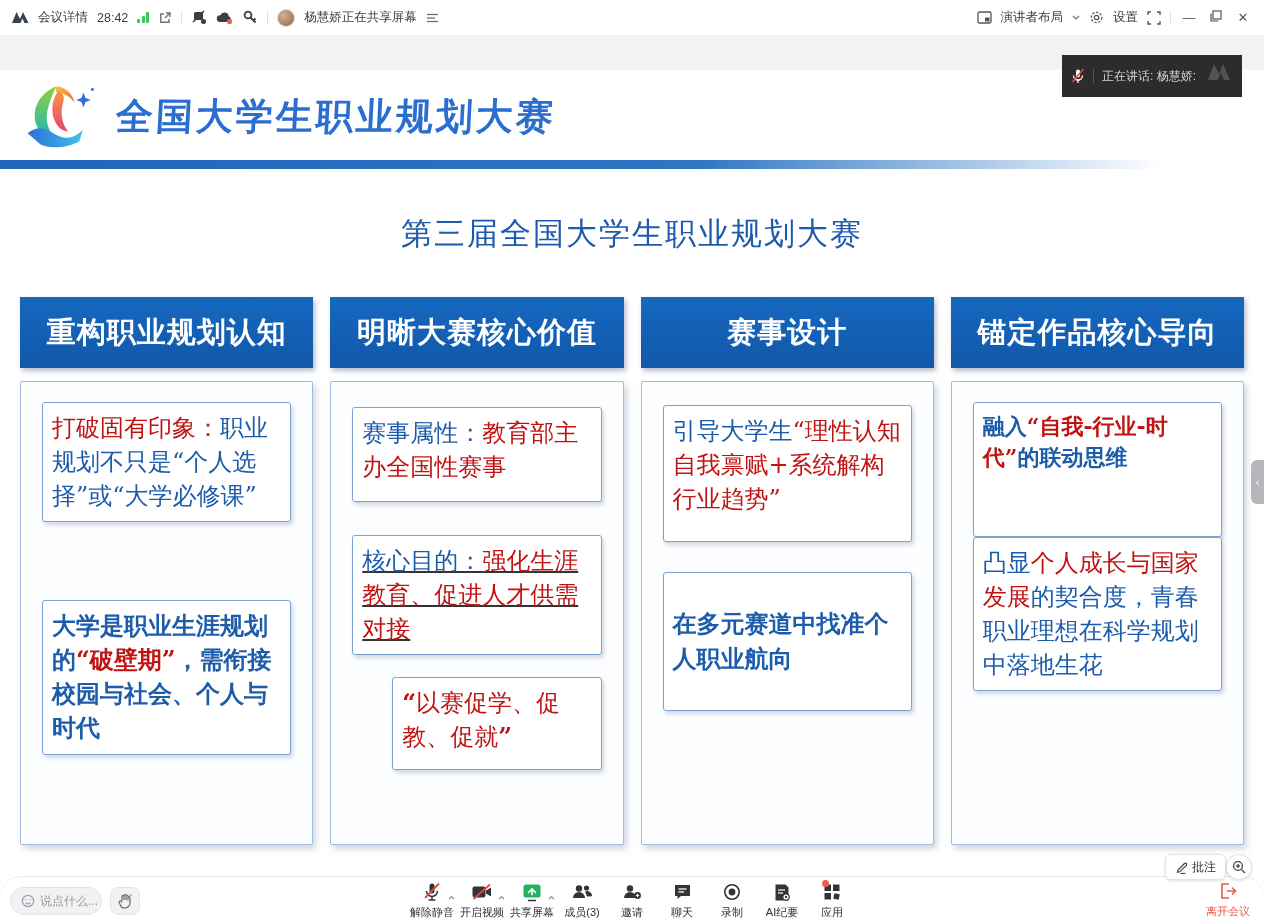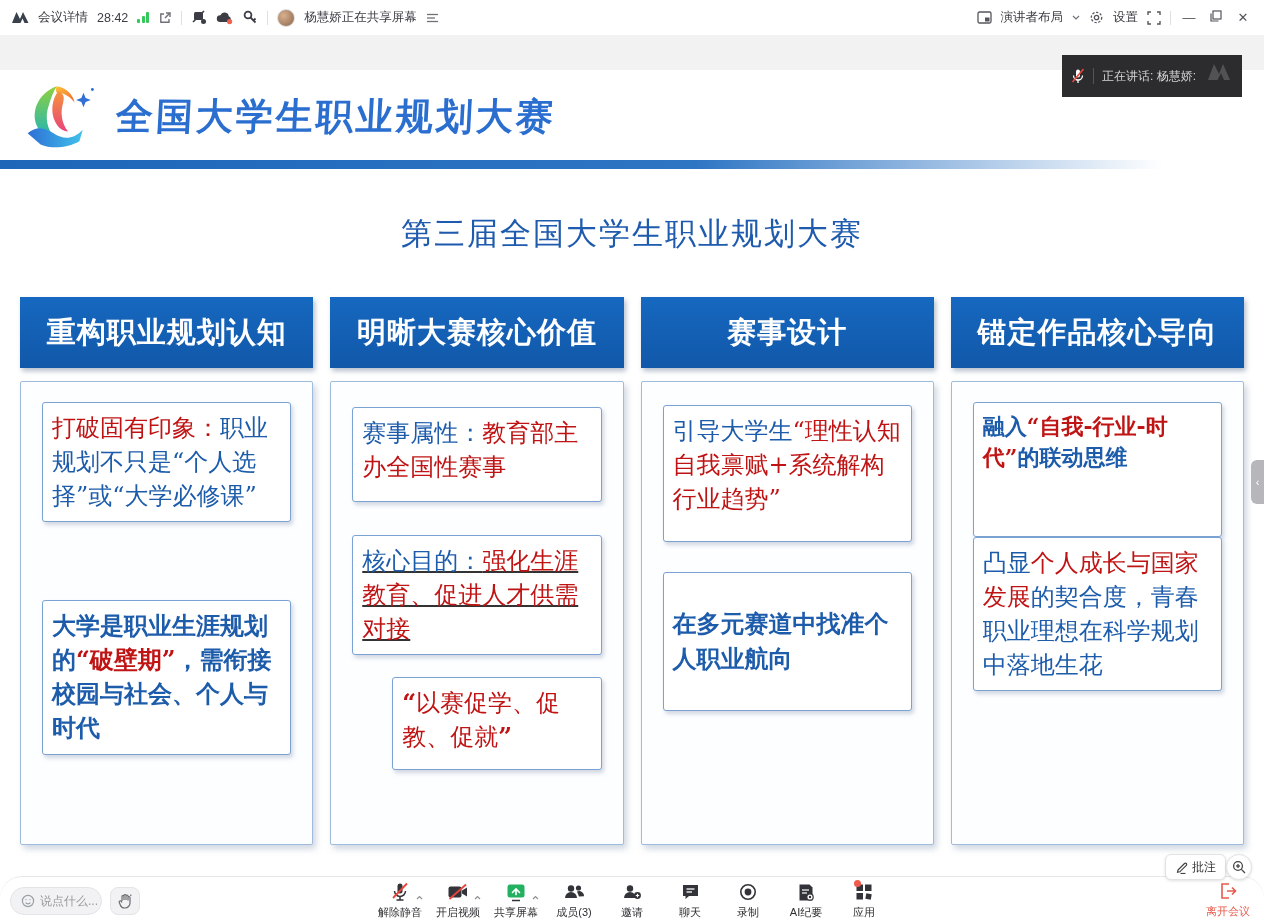--- a/index.html
+++ b/index.html
@@ -57,21 +57,21 @@
   .annotate-row { position:absolute; right:12px; top:843px; display:flex; z-index:20;margin-top:11px; }
   .annot-btn { background:#fff; border:1px solid #e3e3e6; border-radius:6px; height:26px; padding:0 9px; font-size:12px; color:#333; display:flex; align-items:center; gap:4px; box-shadow:0 1px 3px rgba(0,0,0,.12); }
   .zoom-btn { background:#fff; border:1px solid #e3e3e6; border-radius:50%; width:26px; height:26px; display:flex; align-items:center; justify-content:center; box-shadow:0 1px 3px rgba(0,0,0,.12); }
 
   
   .toolbar { position:absolute; bottom:0; left:0; right:0; height:48px; background:#fff; border-top:1px solid #e8e8ea; display:flex; align-items:center; padding:0 10px;border-radius:22px; }
   .chat-pill { display:flex; align-items:center; gap:5px; background:#f2f2f4; border:1px solid #e4e4e7; border-radius:15px; height:28px; padding:0 10px; width:92px; }
   .chat-pill input { border:none; background:transparent; outline:none; width:60px; font-size:12px; color:#666; }
   .chat-pill input::placeholder { color:#9a9aa0; }
   .hand-btn { margin-left:8px; width:30px; height:28px; background:#f2f2f4; border:1px solid #e4e4e7; border-radius:8px; display:flex; align-items:center; justify-content:center; }
-  .tool-group { position:absolute; left:50%; transform:translateX(-50%); display:flex; align-items:flex-start; gap:8px; }
+  .tool-group { position:absolute; left:50%; transform:translateX(-50%); display:flex; align-items:flex-start; }
   .tool { display:flex; flex-direction:column; align-items:center; width:50px; font-size:11px; color:#2f2f33; gap:2px; position:relative; }
   .tool .ic { height:21px; display:flex; align-items:center; justify-content:center; position:relative; }
   .caret { position:absolute; right:2px; top:8px; color:#8d8d93; }
   .badge-dot { position:absolute; top:-2px; right:12px; width:7px; height:7px; border-radius:50%; background:#f05b4c; }
   .leave-btn { position:absolute; right:14px; display:flex; flex-direction:column; align-items:center; font-size:11px; color:#e8594b; gap:2px; }
   .lbl { white-space:nowrap; }
 </style>
 </head>
 <body>
 

